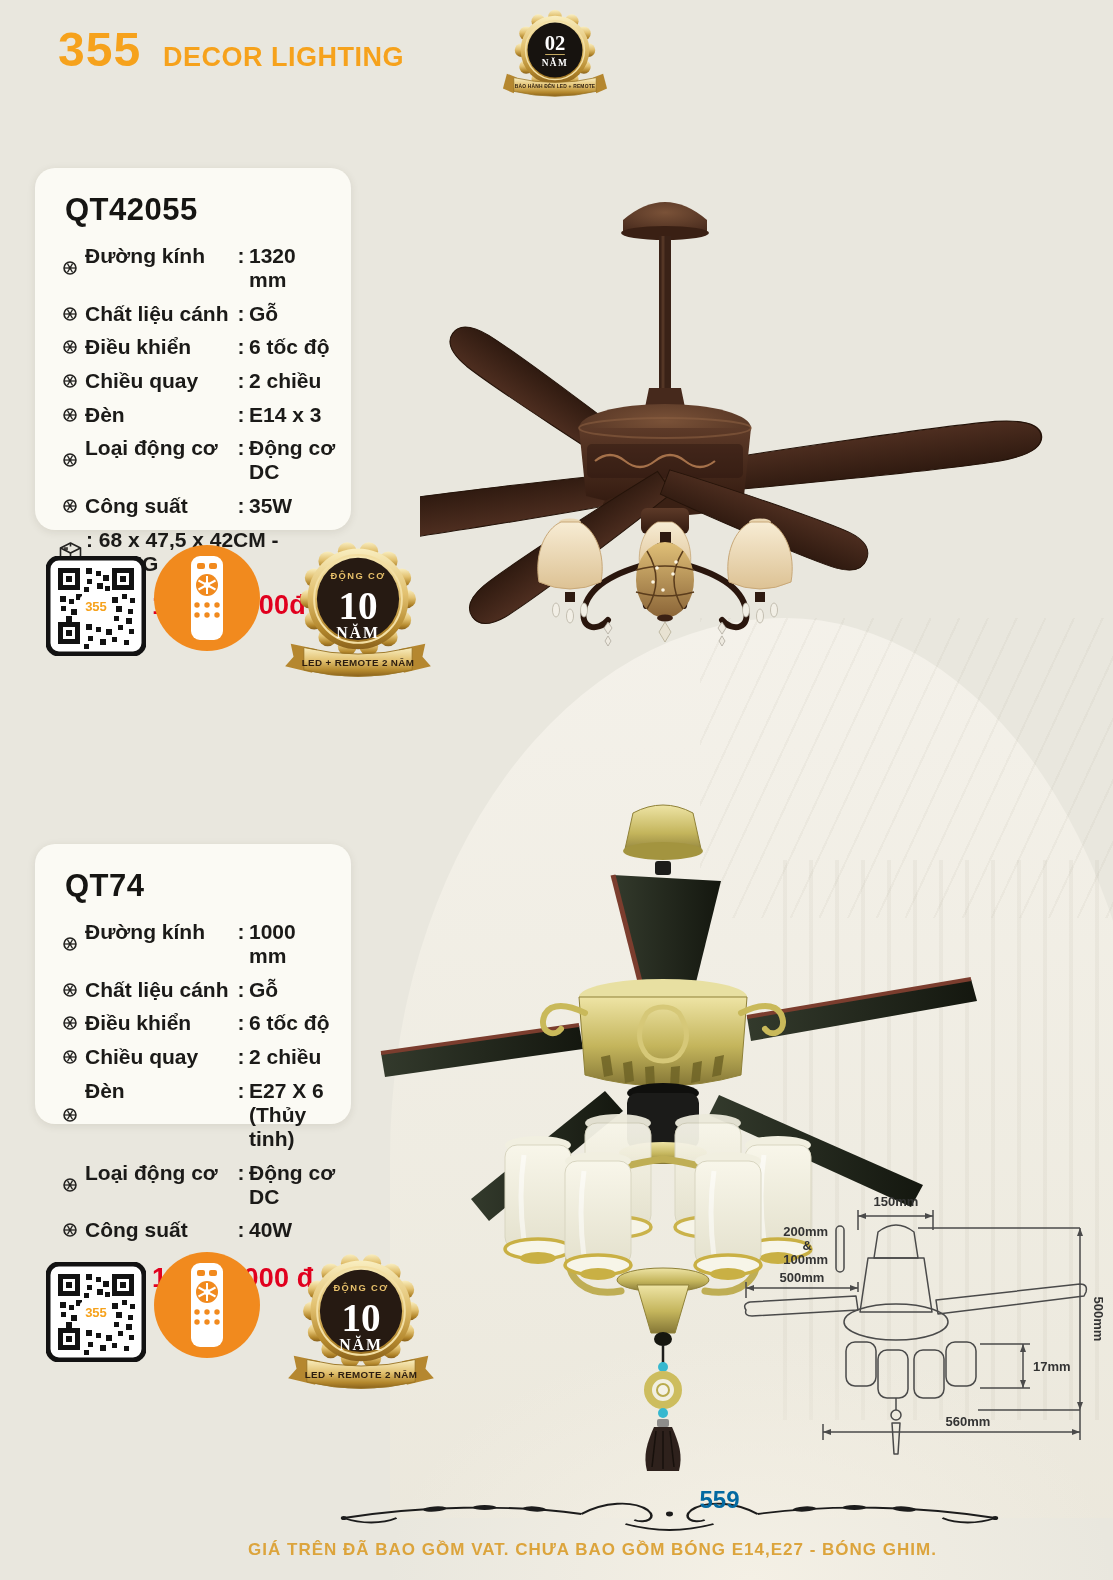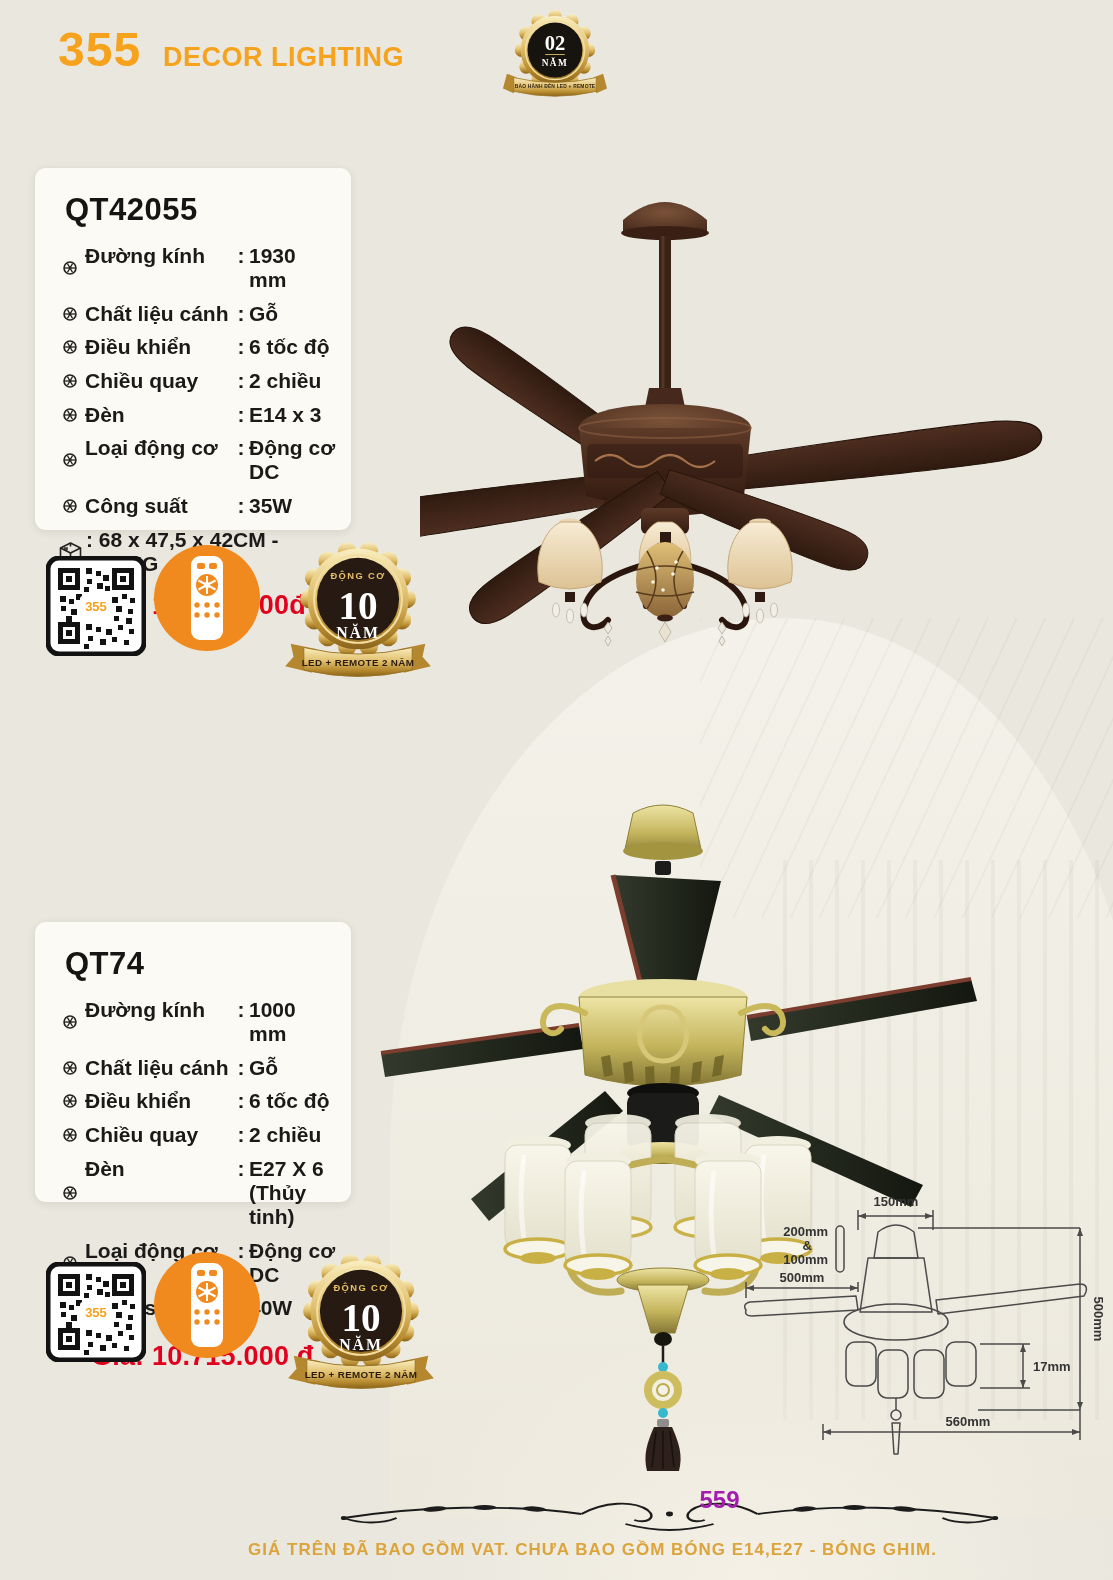--- a/index.html
+++ b/index.html
@@ -15,24 +15,24 @@
   .bg-stripes{position:absolute;right:0;top:860px;width:330px;height:560px;
               background:repeating-linear-gradient(90deg,rgba(165,158,140,.12) 0 4px,transparent 4px 26px);opacity:.8;}
   .bg-floor{position:absolute;left:380px;top:1330px;width:740px;height:250px;
             background:radial-gradient(ellipse at 50% 100%,#f4f0e5 0%,transparent 70%);}
 
   .brand{position:absolute;left:58px;top:26px;display:flex;align-items:flex-end;color:#F6A21C;}
   .brand-num{font-size:48px;font-weight:800;line-height:1;letter-spacing:1px;}
   .brand-name{font-size:27px;font-weight:700;line-height:1;margin:0 0 3px 22px;letter-spacing:.5px;}
   .badge02{position:absolute;left:501px;top:8px;width:108px;height:96px;}
 
-  .spec-card{position:absolute;left:35px;width:316px;background:#fbfaf4;border-radius:11px;
+  .spec-card{position:absolute;left:35px;width:316px;background:#fbfaf4;border-radius:20px;
              box-shadow:0 2px 8px rgba(60,50,30,.10);padding:24px 14px 20px 28px;box-sizing:border-box;}
   .card-1{top:168px;height:362px;}
-  .card-2{top:922px;height:280px;}
+  .card-2{top:844px;height:280px;}
   .model{font-size:31px;font-weight:800;letter-spacing:.5px;color:#161513;margin:0 0 16px 2px;}
   .spec-row{display:flex;align-items:flex-start;margin:0 0 9.5px 0;font-size:21px;font-weight:600;line-height:1.15;}
   .bullet{flex:0 0 22px;align-self:center;height:14px;}
   .bullet svg{width:14px;height:14px;display:block;}
   .slabel{flex:0 0 148px;}
   .scolon{flex:0 0 16px;text-align:center;}
   .svalue{flex:1;}
   .box-row{display:flex;align-items:center;margin:3px 0 0 -6px;font-size:21px;font-weight:600;}
   .box-row svg{width:27px;height:24px;margin-right:2px;flex:0 0 auto;}
   .price{margin:14px 0 0 28px;color:#E1001E;font-size:27px;font-weight:800;letter-spacing:.2px;}
@@ -44,21 +44,21 @@
   .remote-1{left:152px;top:543px;} .remote-2{left:152px;top:1250px;}
   .mbadge{position:absolute;width:150px;height:142px;}
   .mbadge-1{left:283px;top:541px;} .mbadge-2{left:286px;top:1253px;}
 
   .fan1{position:absolute;left:420px;top:170px;width:670px;height:505px;}
   .fan2{position:absolute;left:375px;top:775px;width:610px;height:700px;}
   .diagram{position:absolute;left:728px;top:1192px;width:380px;height:300px;}
 
   .flourish{position:absolute;left:332px;top:1494px;width:675px;height:44px;}
   .page-num{position:absolute;left:50%;top:1486px;transform:translateX(-50%);margin-left:163px;
-            color:#a21caf;font-size:24px;font-weight:800;}
+            color:#0369a1;font-size:24px;font-weight:800;}
   .foot-note{position:absolute;left:0;right:0;top:1540px;text-align:center;transform:translateX(36px);
              color:#DCA43C;font-size:17px;font-weight:700;letter-spacing:1px;}
   text{font-family:"Liberation Sans",sans-serif;}
   .serif{font-family:"Liberation Serif",serif;}
 </style>
 </head>
 <body>
 
 <svg width="0" height="0" style="position:absolute" aria-hidden="true">
   <defs>
@@ -224,21 +224,21 @@
     <div class="model">QT42055</div>
 
     <div class="spec-row">
       <span class="bullet">
           <svg viewBox="0 0 12 12">
             <use href="#sym-bullet"></use>
           </svg>
         </span>
       <span class="slabel">Đường kính</span>
       <span class="scolon">:</span>
-      <span class="svalue">1930 mm</span>
+      <span class="svalue">1320 mm</span>
     </div>
     <div class="spec-row">
       <span class="bullet">
           <svg viewBox="0 0 12 12">
             <use href="#sym-bullet"></use>
           </svg>
         </span>
       <span class="slabel">Chất liệu cánh</span>
       <span class="scolon">:</span>
       <span class="svalue">Gỗ</span>

